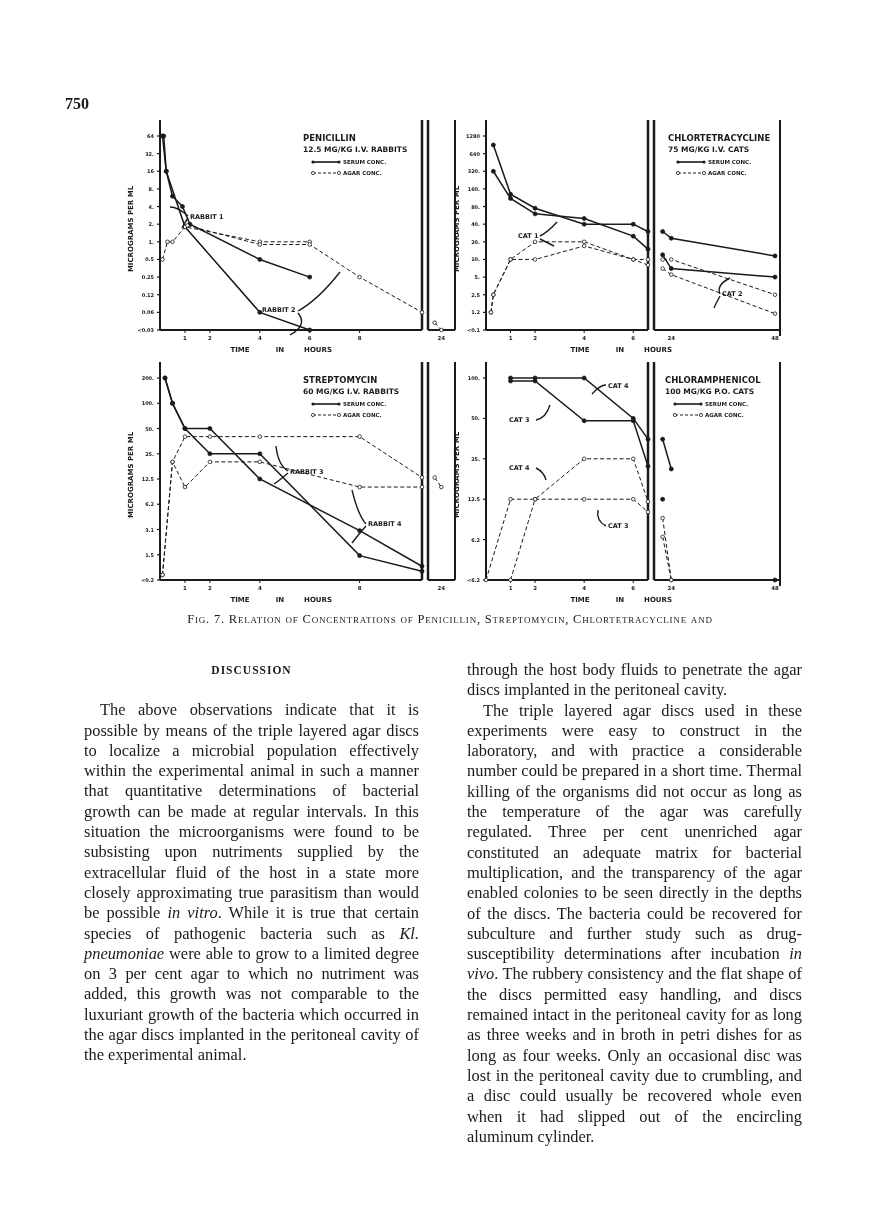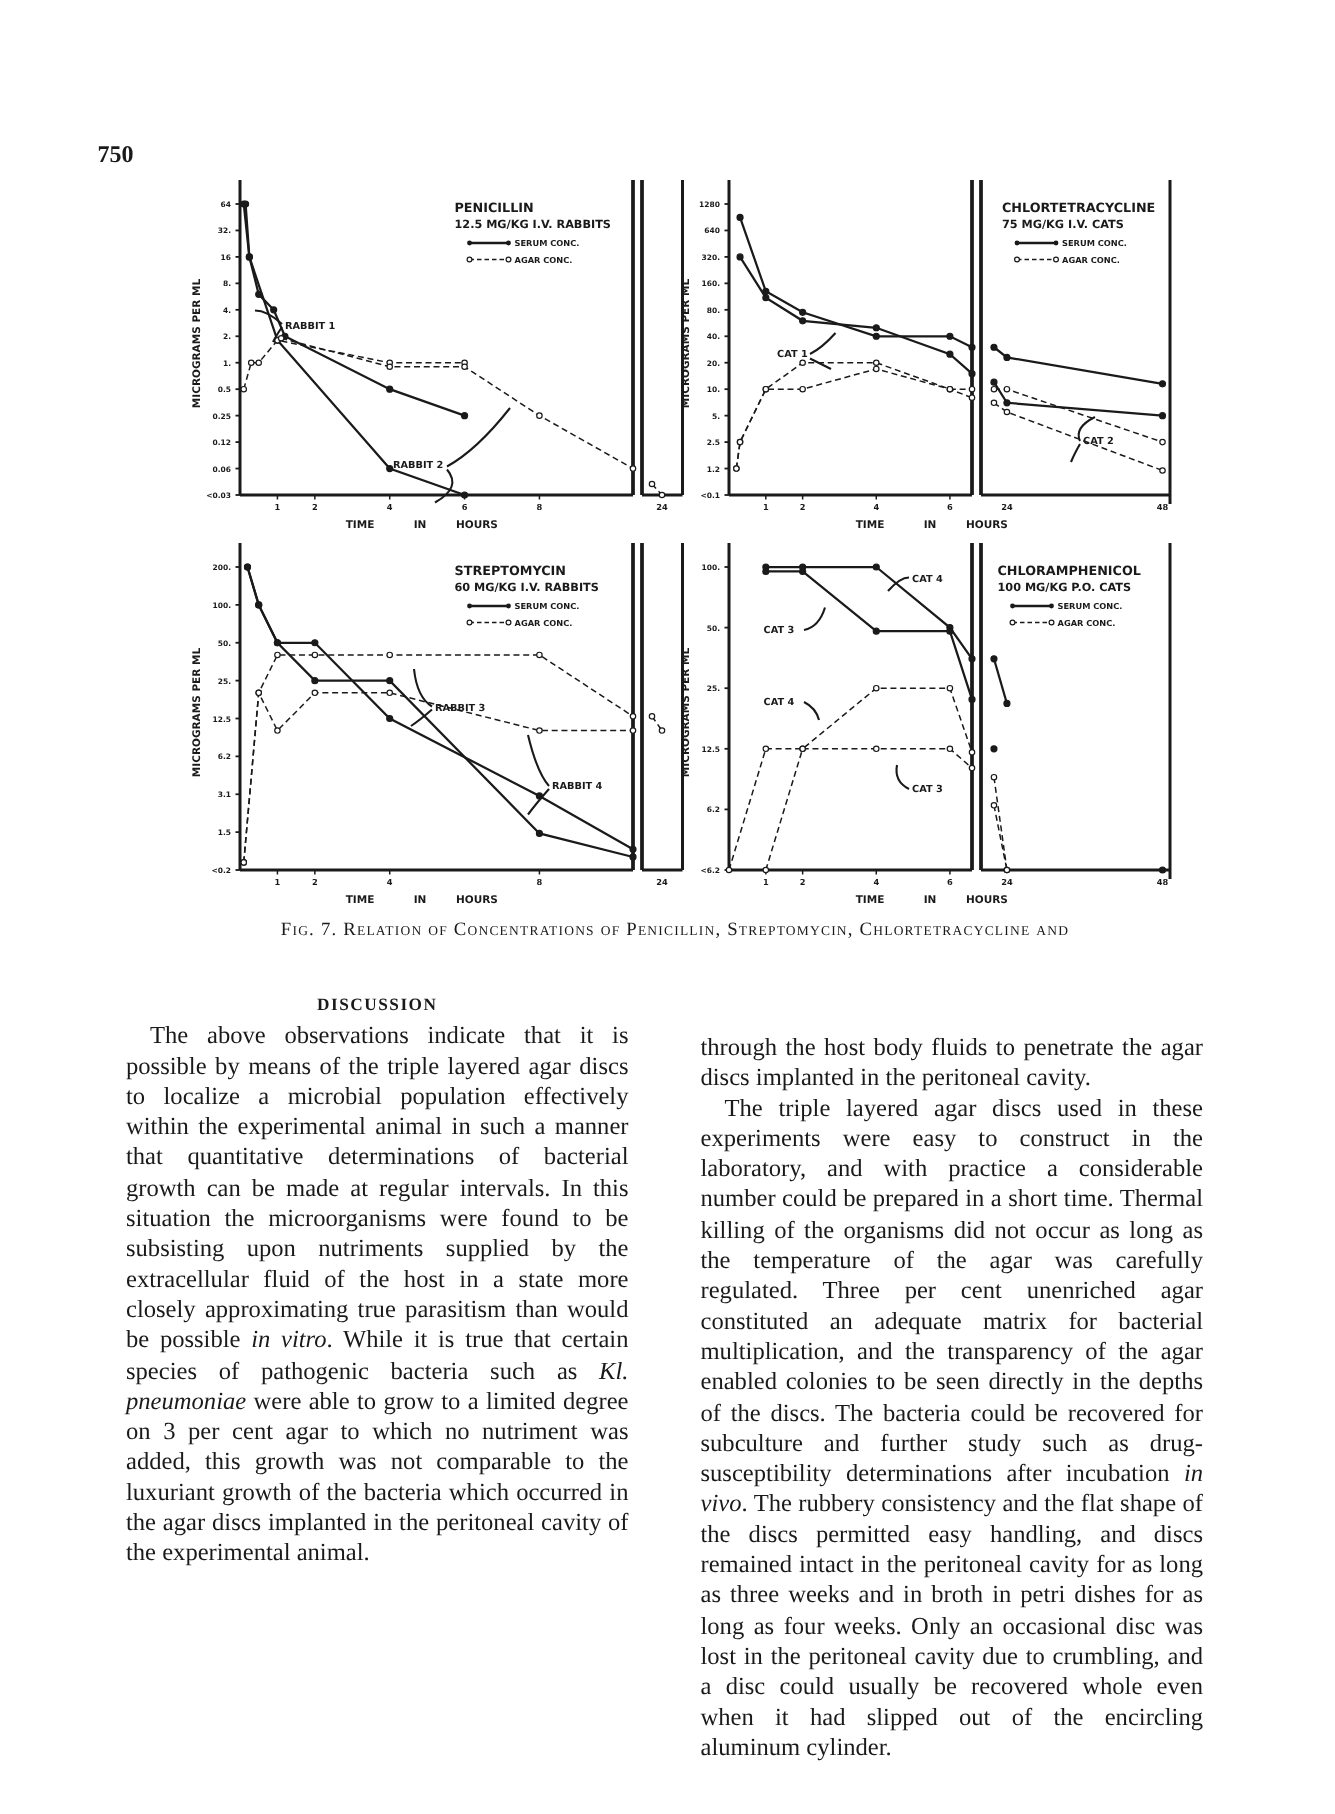--- a/index.html
+++ b/index.html
@@ -9,22 +9,22 @@
   .page-num { position: absolute; left: 0; top: 15px; font-size: 16px; font-family: "Liberation Serif", serif; font-weight: bold; }
   .authors { position: absolute; left: 150px; top: 2px; font-size: 12px; letter-spacing: 1.4px; font-family: "Liberation Serif", serif; }
   svg.fig { position: absolute; left: 0; top: 110px; }
   svg.fig text { font-family: "DejaVu Sans", sans-serif; font-weight: bold; fill: #1a1a1a; }
   .caption { position: absolute; top: 611px; left: 100px; width: 700px; text-align: center;
              font-family: "Liberation Serif", serif; font-size: 12.5px; line-height: 17px; letter-spacing: 0.8px; font-variant: small-caps; }
   .col { position: absolute; top: 660px; width: 335px; font-family: "Liberation Serif", serif; font-size: 16.4px; line-height: 20.3px; text-align: justify; }
   .col.left { left: 84px; }
   .col.right { left: 467px; }
   .col p { margin: 0; text-indent: 16px; }
-  .col p.noindent { text-indent: 0; margin-top: 28px; }
-  .sec-head { text-align: center; font-size: 11.5px; letter-spacing: 1px; font-weight: bold; margin-bottom: 0; }
+  .col p.noindent { text-indent: 0; }
+  .sec-head { text-align: center; font-size: 11.5px; letter-spacing: 1px; font-weight: bold; margin-bottom: 20px; }
   em { }
 </style>
 </head>
 <body>
 
 <div class="running-head">
   <span class="page-num">750</span>
 </div>
 
 <svg class="fig" width="890" height="500" viewBox="0 110 890 500" id="fig">

